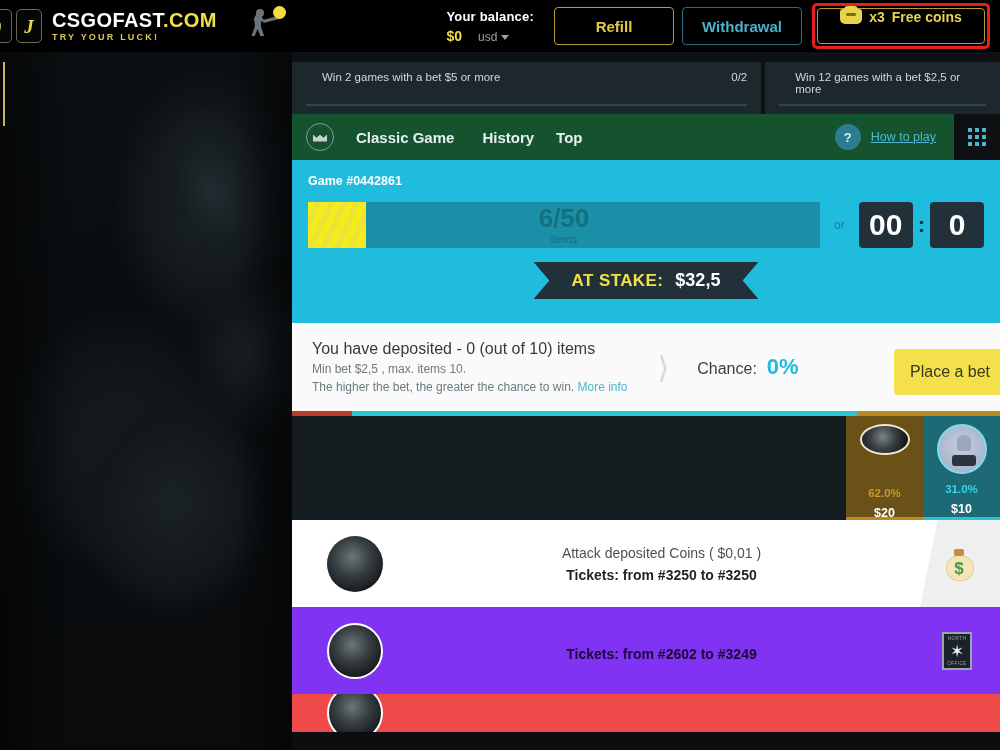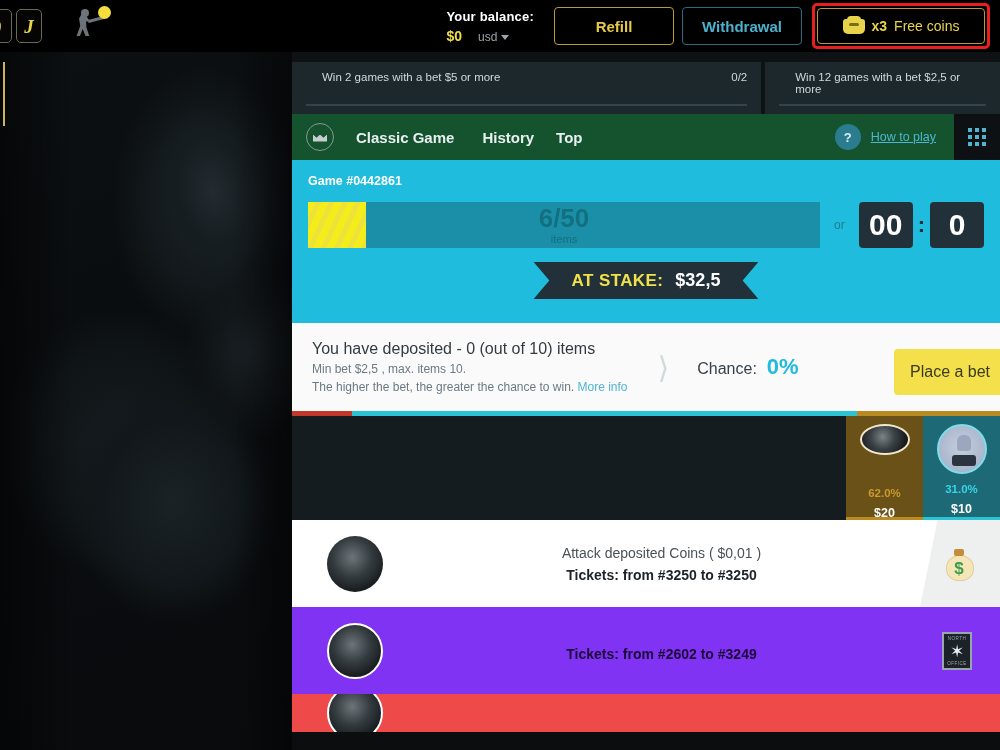--- a/index.html
+++ b/index.html
@@ -76,29 +76,29 @@
     height:38px; min-width:118px; border-radius:4px; display:flex; align-items:center;
     justify-content:center; font-size:15px; font-weight:bold; cursor:pointer; background:#000;
   }
   .hbtn.refill{ border:1px solid #b99a36; color:#e7c94a; margin-left:20px; width:120px; }
   .hbtn.withdrawal{ border:1px solid #2a6d80; color:#4ab2cd; margin-left:8px; width:120px; }
   .freecoins-outer{
     margin-left:10px; margin-right:10px; border:3px solid #e81f1f; border-radius:5px; padding:2px;
   }
   .freecoins{
     height:36px; width:168px; border:1px solid #b99a36; border-radius:4px; background:#000;
-    display:flex; align-items:center; justify-content:center; gap:7px; cursor:pointer;
+    display:flex; justify-content:center; gap:7px; cursor:pointer;
   }
   .coin-icon{
     width:22px; height:15px; background:#e8d44a; border-radius:3px 3px 5px 5px; position:relative;
   }
   .coin-icon:before{ content:""; position:absolute; left:4px; top:-3px; width:14px; height:7px; background:#e8d44a; border-radius:4px 4px 0 0; }
   .coin-icon:after{ content:""; position:absolute; left:6px; top:4px; width:10px; height:3px; background:#7a6c14; border-radius:2px; }
   .fc-x{ color:#e8d44a; font-size:14px; font-weight:bold; }
-  .fc-label{ color:#e8d44a; font-size:14px; font-weight:normal; }
+  .fc-label{ color:#e8d44a; font-size:14px; font-weight:bold; }
 
   
   .main { position:absolute; left:292px; top:52px; width:708px; height:698px; }
 
   
   .quests{ display:flex; height:62px; padding-top:10px; background:#0e1214; }
   .quest{
     background:#1d282d; height:52px; padding:9px 14px 0 30px; position:relative;
   }
   .quest.a{ width:472px; }
@@ -245,20 +245,24 @@
   <div class="yellow-sliver"></div>
 
   <div class="header">
     <div class="logo-wrap">
       <div class="logo-badge clip">
           <span class="logo-k">)</span>
         </div>
       <div class="logo-badge">
           <span class="logo-k">J</span>
         </div>
+      <div class="logo-text">
+        <div class="logo-main"><span>CSGOFAST</span><span class="dot-com">.COM</span></div>
+        <div class="logo-sub">TRY YOUR LUCK!</div>
+      </div>
       <div class="logo-figure">
         <div class="fig-head"></div>
           <div class="fig-body"></div>
           <div class="fig-arm"></div>
           <div class="fig-dot"></div>
       </div>
     </div>
 
     <div class="balance">
       <div class="balance-label">Your balance:</div>

